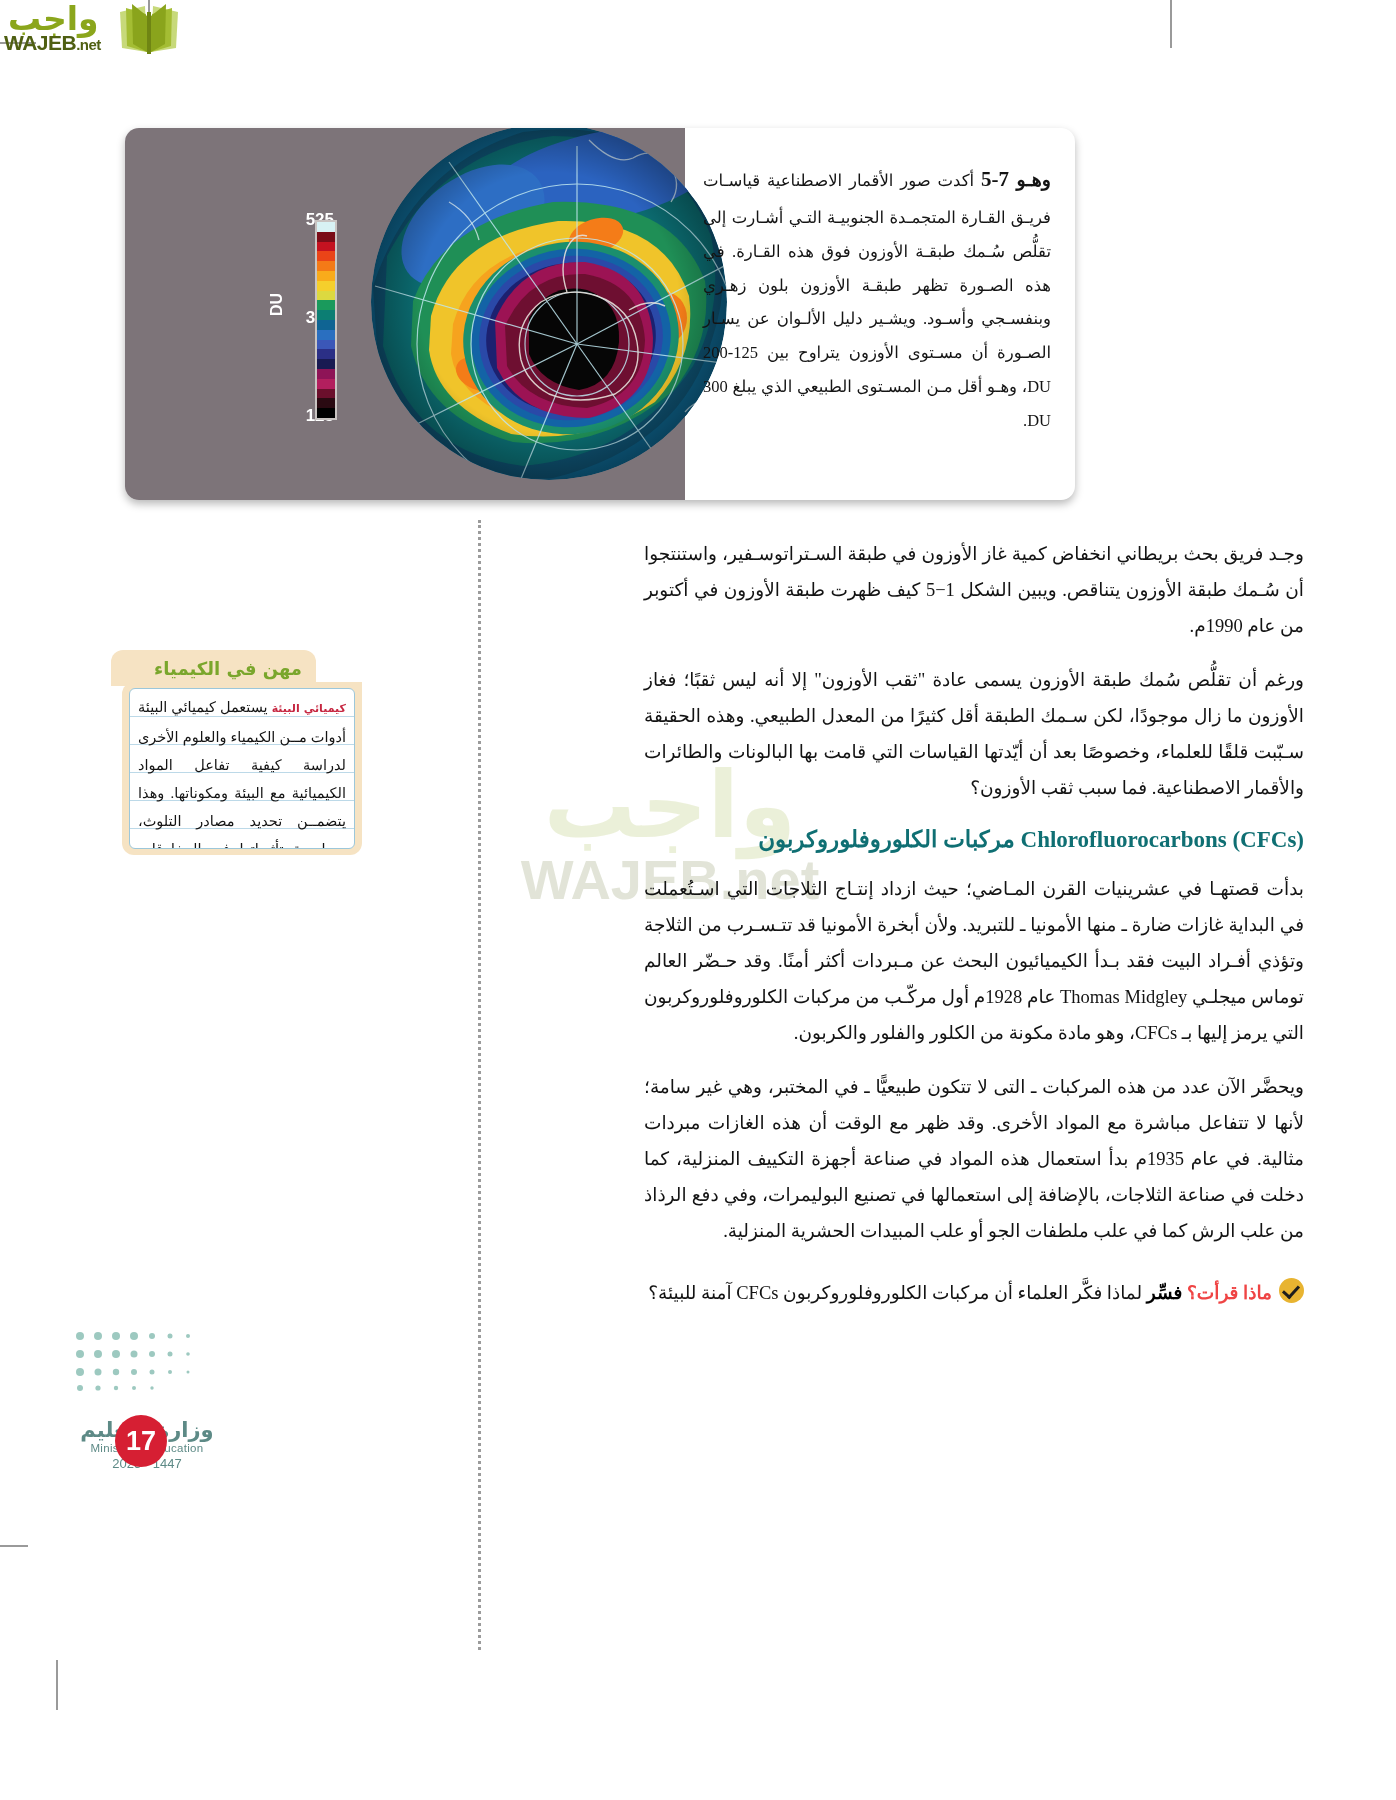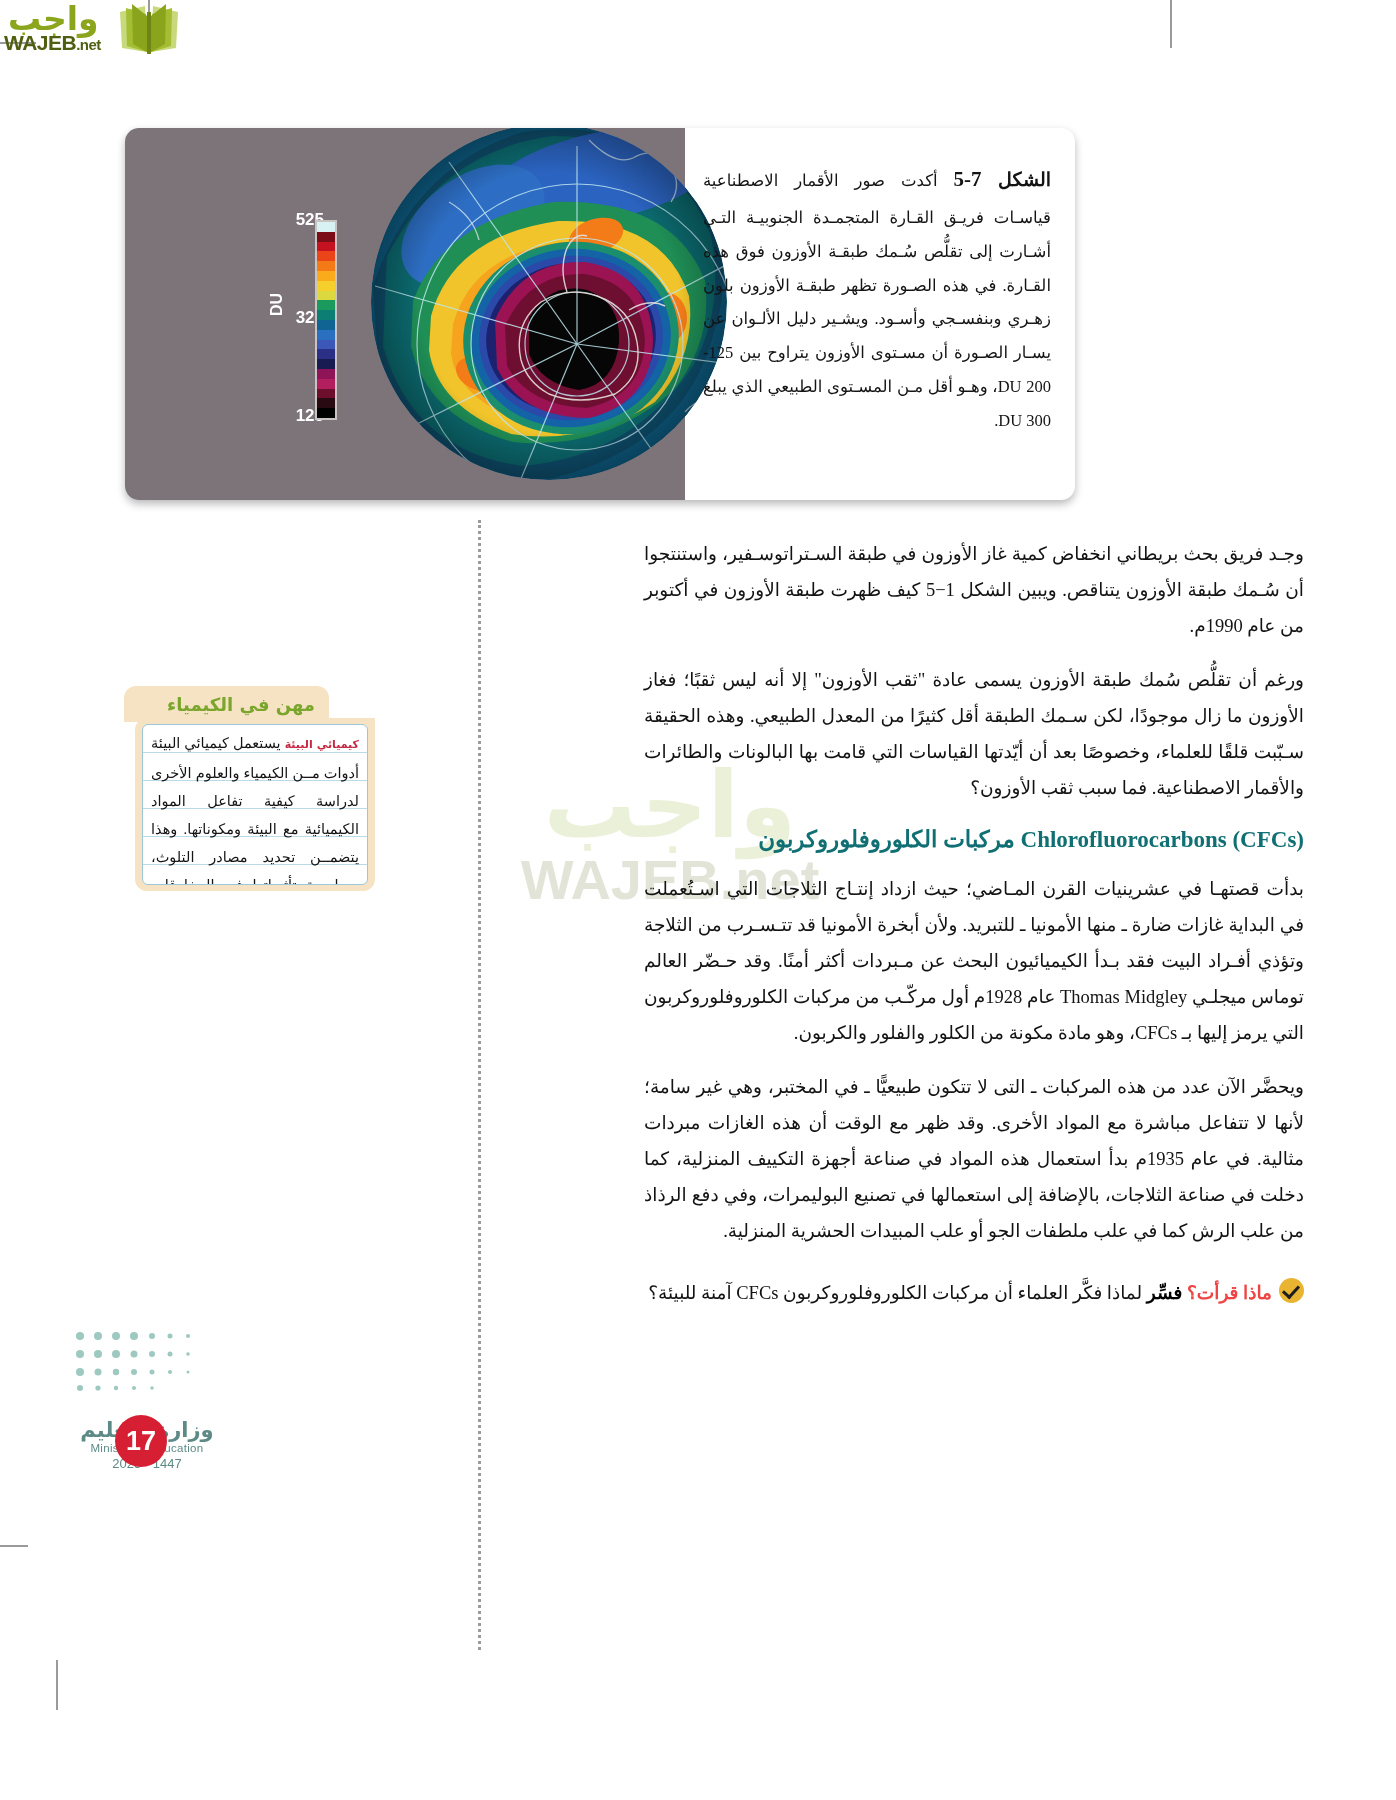--- a/index.html
+++ b/index.html
@@ -123,21 +123,21 @@
     width: 22px;
     height: 200px;
     border: 2px solid #c9c4c2;
     box-sizing: border-box;
     display: flex;
     flex-direction: column;
   }
   #ozone-legend .bar span { display: block; width: 100%; }
   #ozone-legend .tick {
     position: absolute;
-    right: 46px;
+    right: 36px;
     font-family: "Liberation Sans", sans-serif;
     font-size: 17px;
     font-weight: bold;
     color: #ffffff;
     white-space: nowrap;
   }
   #ozone-legend .tick-top { top: -10px; }
   #ozone-legend .tick-mid { top: 88px; }
   #ozone-legend .tick-bot { top: 186px; }
   #ozone-legend .du-label {
@@ -238,24 +238,23 @@
   }
   #read-check .rc-sub {
     color: #000000;
     font-weight: bold;
   }
 
   
   #careers-box {
     position: absolute;
     left: 122px;
-    top: 686px;
+    top: 650px;
     width: 194px;
     height: 205px;
-    margin-left: 13px;
   }
   #careers-tab {
     position: absolute;
     right: 0;
     top: 0;
     width: 205px;
     height: 36px;
     background: #f6e3c3;
     border-radius: 12px 12px 0 0;
     box-sizing: border-box;
@@ -520,21 +519,21 @@
             <path d="M236 34 Q262 60 280 52 Q300 40 316 58 Q330 78 318 96"></path>
             <path d="M96 96 Q120 110 126 134"></path>
             <path d="M332 306 Q346 290 356 298"></path>
           </g>
           <circle cx="196" cy="196" r="178" fill="url(#shade)"></circle>
         </g>
       </svg>
     </div>
 
     <div id="figure-caption">
-      <span class="fig-label"><span>الشكل</span> <span class="fig-num">7‑5</span></span>
+      <span class="fig-label"><span>وهـو</span> <span class="fig-num">7‑5</span></span>
       <span>أكدت صور الأقمار الاصطناعية قياسـات فريـق القـارة المتجمـدة الجنوبيـة التـي أشـارت إلى تقلُّص سُـمك طبقـة الأوزون فوق هذه القـارة. في هذه الصـورة تظهر طبقـة الأوزون بلون زهـري وبنفسـجي وأسـود. ويشـير دليل الألـوان عن يسـار الصـورة أن مسـتوى الأوزون يتراوح بين 125-200 DU، وهـو أقل مـن المسـتوى الطبيعي الذي يبلغ 300 DU.</span>
     </div>
   </div>
 
   <div id="col-divider"></div>
 
   <div id="watermark">
     <div class="wm-ar">واجب</div>
     <div class="wm-en">WAJEB.net</div>
   </div>

